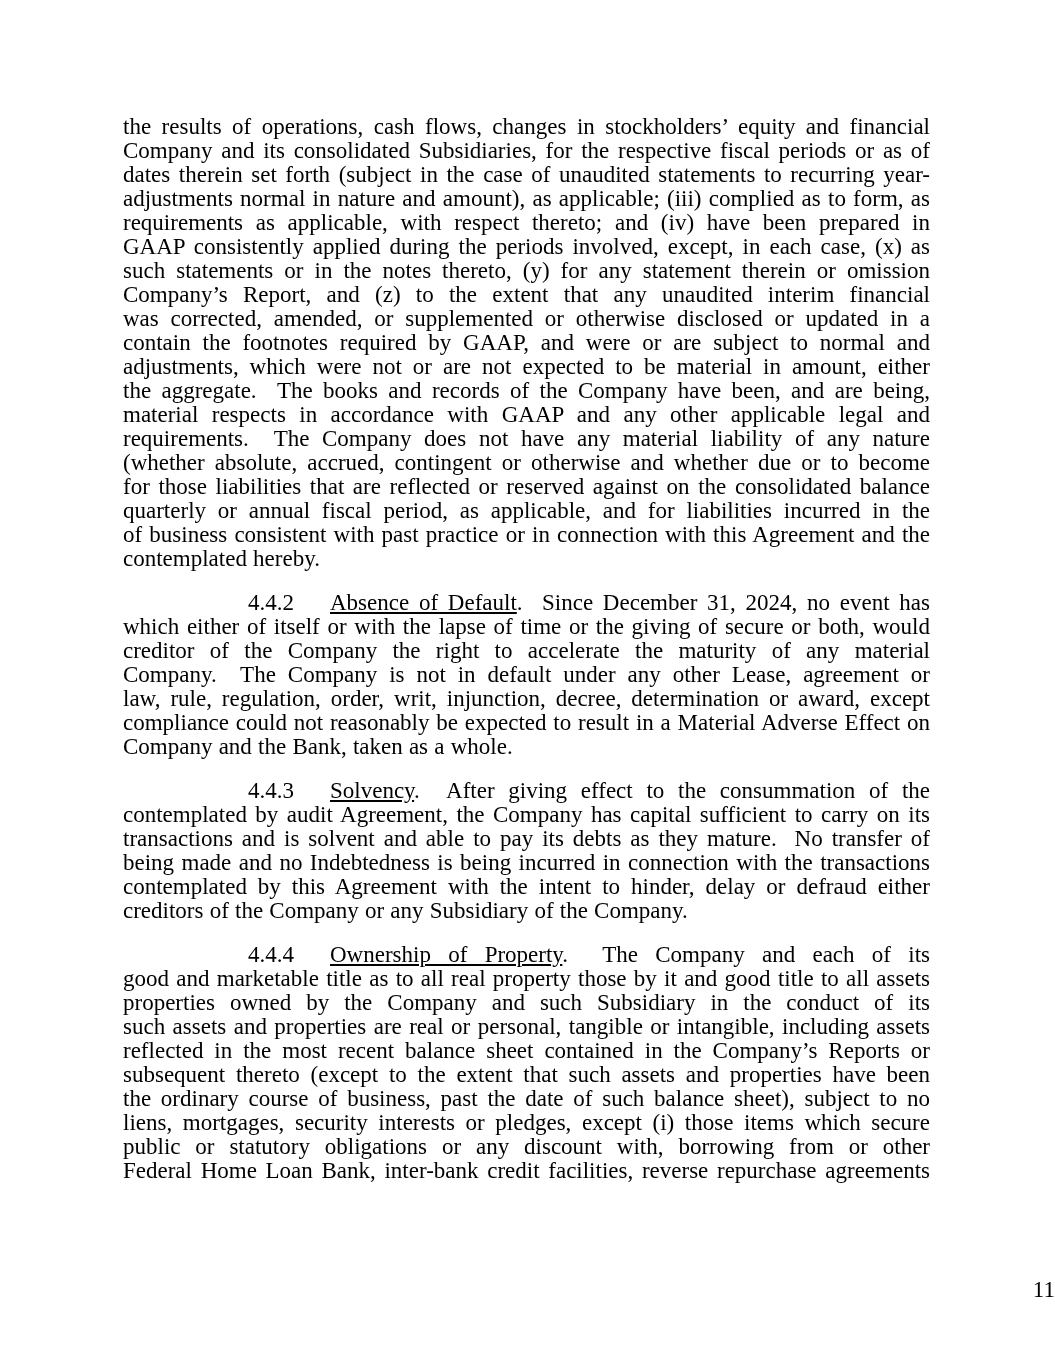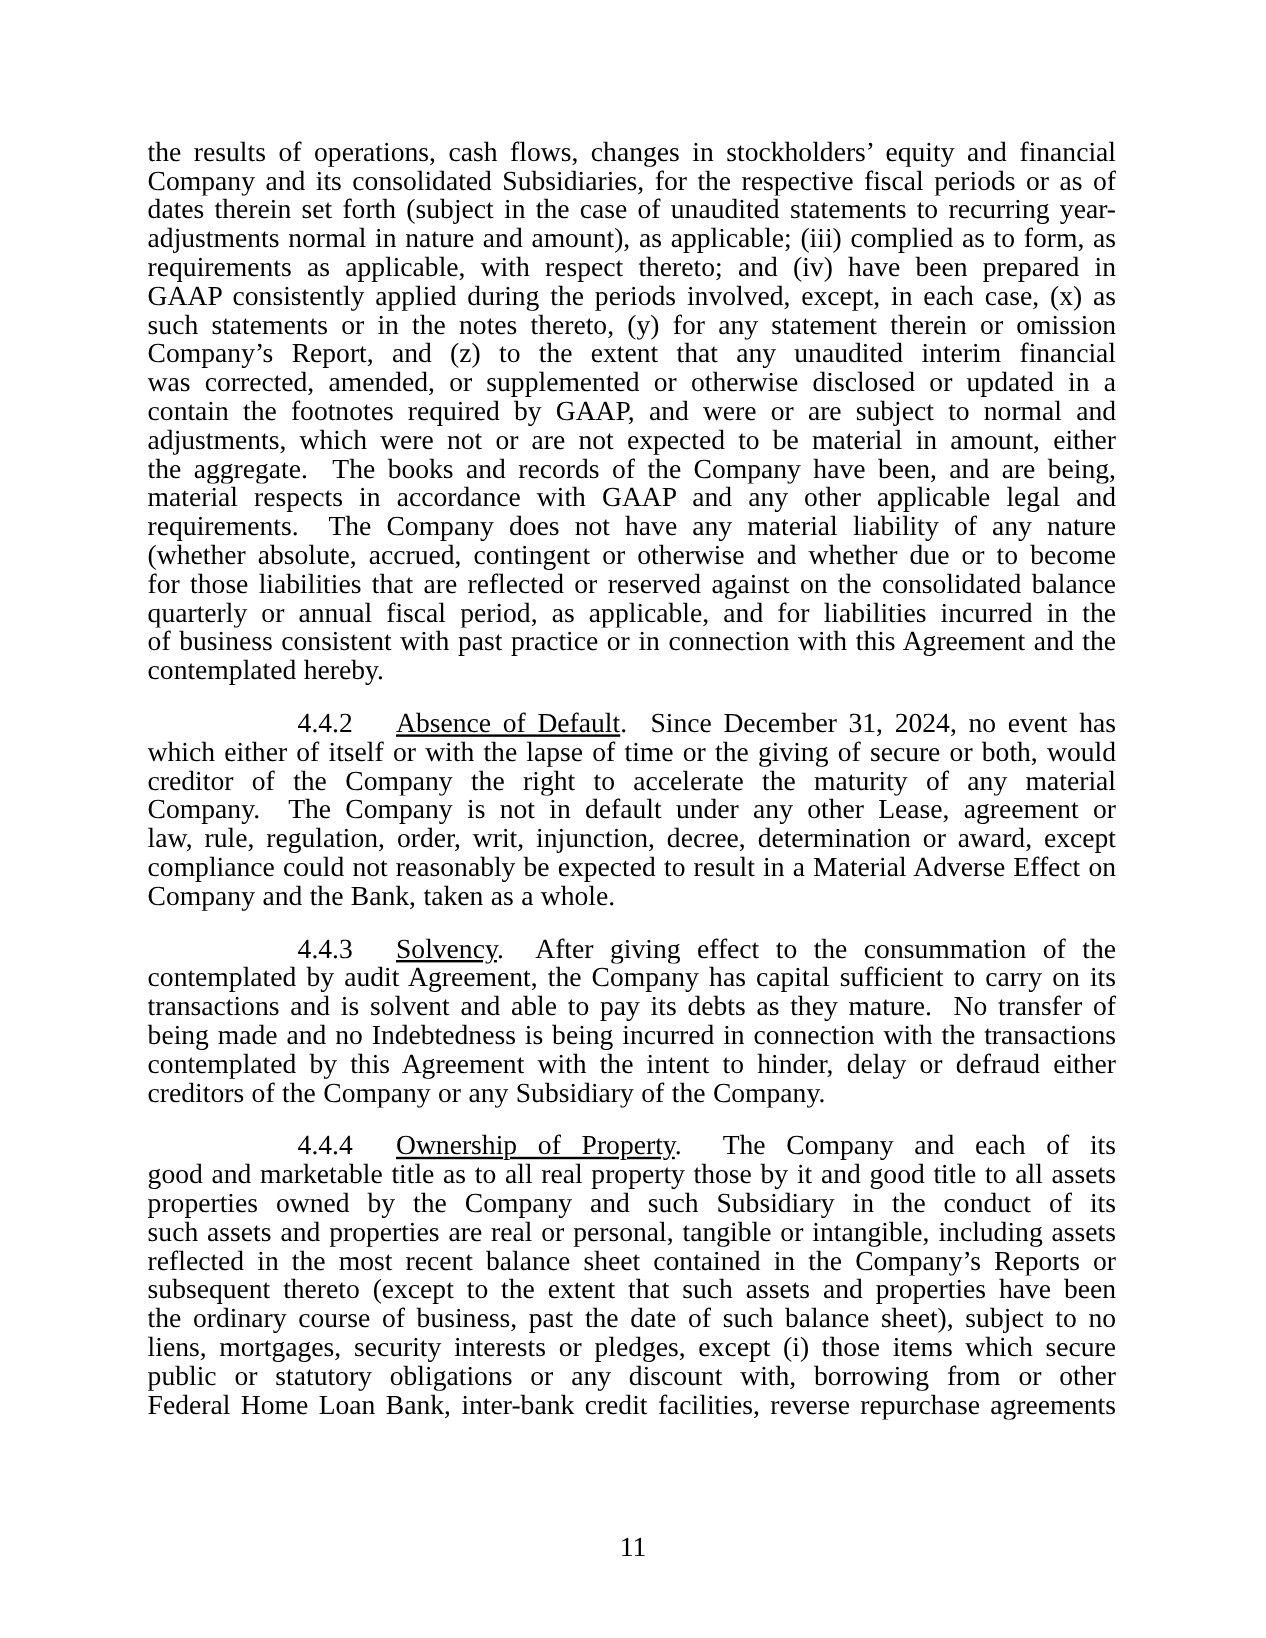--- a/index.html
+++ b/index.html
@@ -34,21 +34,21 @@
   }
   .indent-spacer { display: inline-block; width: 125px; }
   .tab-spacer { display: inline-block; width: 36px; }
   .b { font-weight: normal; }
   .u { text-decoration: underline; text-underline-offset: 2px; }
   .footer {
     position: absolute;
     left: 0;
     width: 1055px;
     top: 1278px;
-    text-align: center;
+    text-align: right;
     line-height: 24px;
   }
 </style>
 </head>
 <body>
 
 <div class="page">
   <div class="content" id="paragraphs">
       <div class="paragraph">
         <div class="line">the results of operations, cash flows, changes in stockholders’ equity and financial position of the</div>

